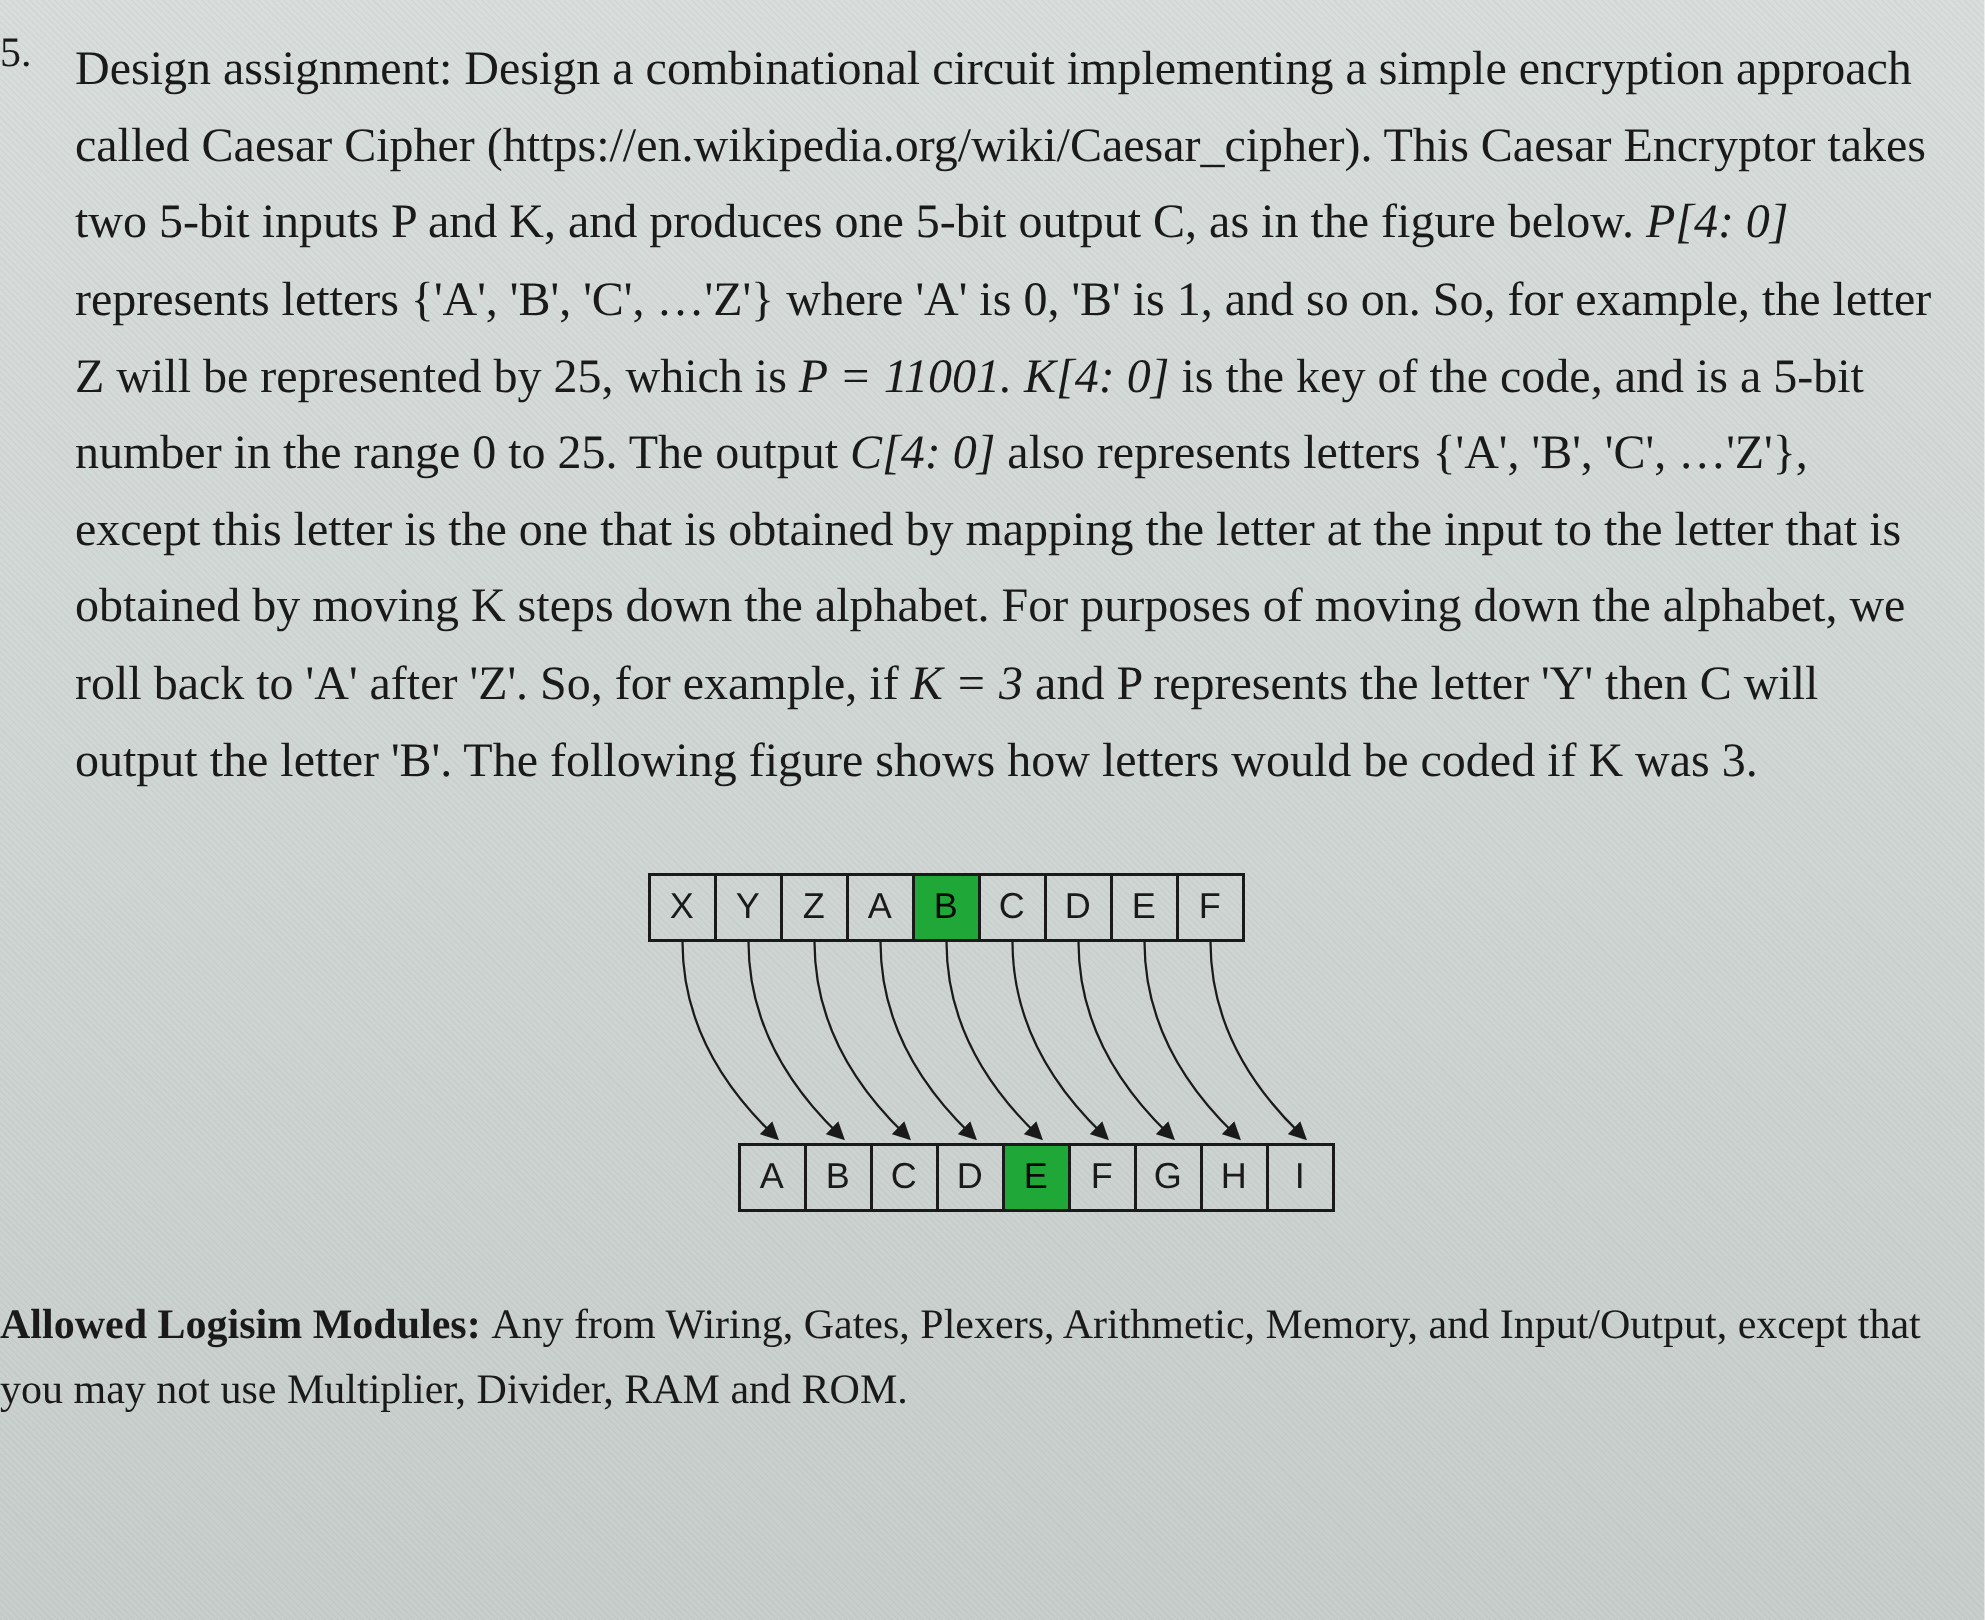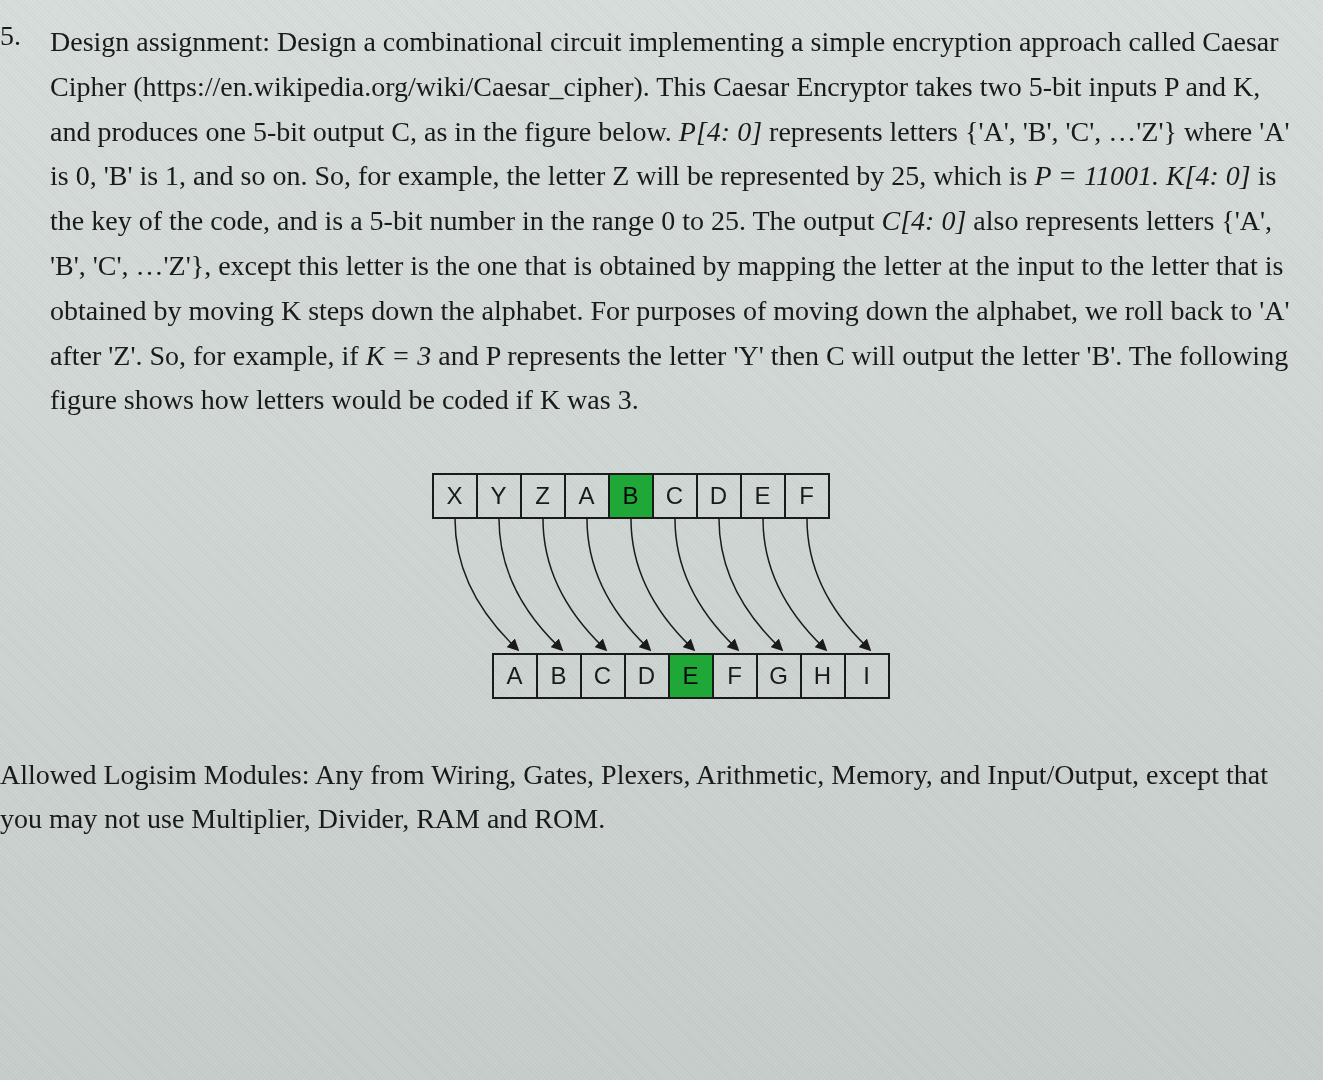--- a/index.html
+++ b/index.html
@@ -24,32 +24,32 @@
     
     .problem-number {
       position: absolute;
       left: 0px;
       top: 20px;
       font-size: 28px;
       color: #1a1a1a;
     }
     
     .paragraph {
-      font-size: 28px;
+      font-size: 32px;
       line-height: 1.6;
       text-align: left;
       color: #1a1a1a;
     }
     
     .italic {
       font-style: italic;
     }
     
     .bold {
-      font-weight: normal;
+      font-weight: bold;
     }
     
     .diagram-container {
       margin: 50px auto 50px auto;
       width: 600px;
       position: relative;
       height: 230px;
     }
     
     .letter-row {

